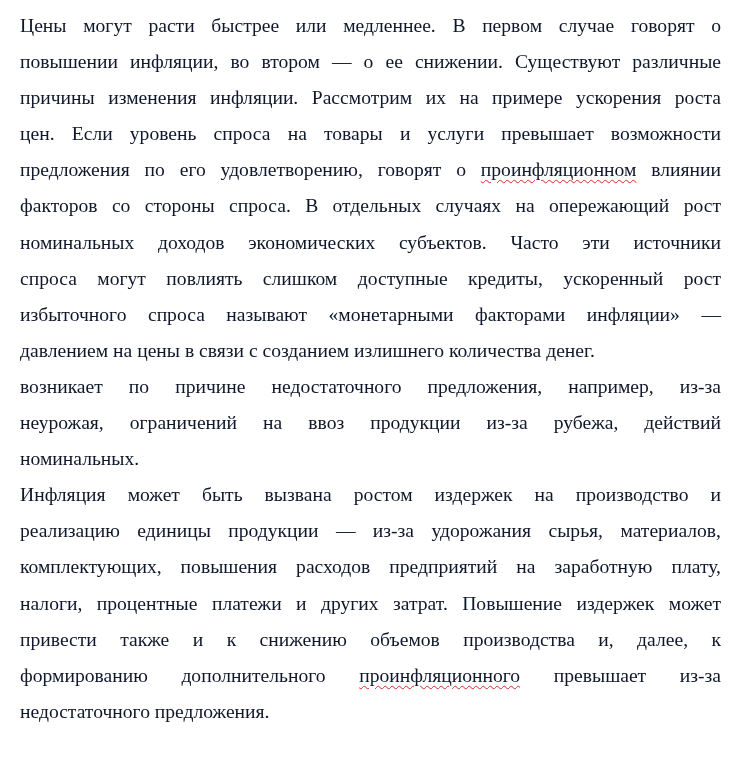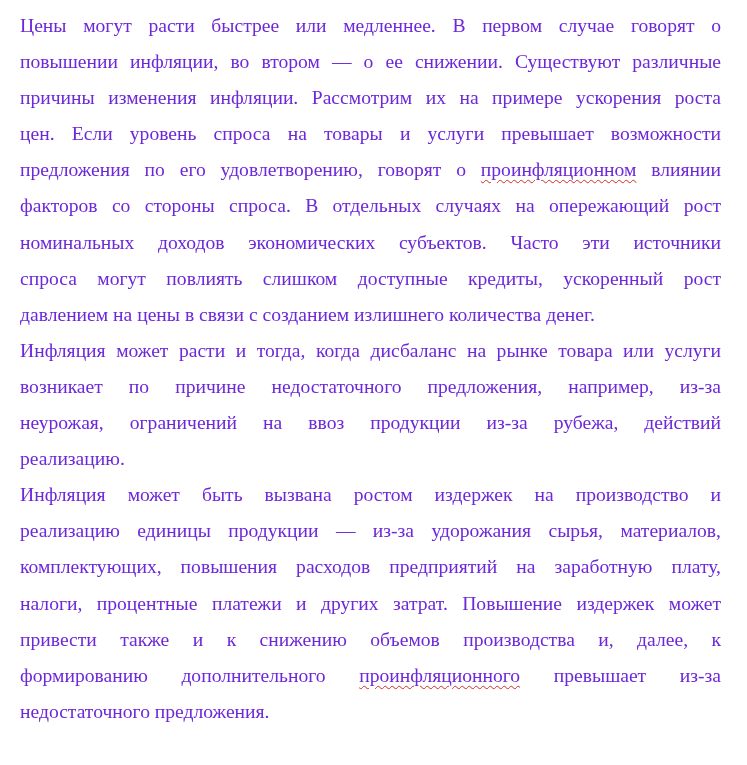--- a/index.html
+++ b/index.html
@@ -13,21 +13,21 @@
       overflow: hidden;
       position: relative;
     }
     .page {
       position: absolute;
       left: 20px;
       top: 8px;
       width: 701px;
       font-family: "Liberation Serif", "DejaVu Serif", serif;
       font-size: 19.6px;
-      color: #6d28d9;
+      color: #0f172a;
     }
     .line {
       display: block;
       height: 36.1px;
       line-height: 36.1px;
       white-space: nowrap;
       text-align: justify;
       text-align-last: justify;
       overflow: visible;
     }
@@ -50,28 +50,28 @@
 
   <div class="paragraph">
     <span class="line">Цены могут расти быстрее или медленнее. В первом случае говорят о</span>
     <span class="line">повышении инфляции, во втором — о ее снижении. Существуют различные</span>
     <span class="line">причины изменения инфляции. Рассмотрим их на примере ускорения роста</span>
     <span class="line">цен. Если уровень спроса на товары и услуги превышает возможности</span>
     <span class="line"><span>предложения по его удовлетворению, говорят о </span><span class="spell">проинфляционном</span><span> влиянии</span></span>
     <span class="line">факторов со стороны спроса. В отдельных случаях на опережающий рост</span>
     <span class="line">номинальных доходов экономических субъектов. Часто эти источники</span>
     <span class="line">спроса могут повлиять слишком доступные кредиты, ускоренный рост</span>
+    <span class="line">избыточного спроса называют «монетарными факторами инфляции» —</span>
     <span class="line last">давлением на цены в связи с созданием излишнего количества денег.</span>
   </div>
 
   <div class="paragraph">
-    <span class="line">Инфляция может расти и тогда, когда дисбаланс на рынке товара или услуги</span>
     <span class="line">возникает по причине недостаточного предложения, например, из-за</span>
     <span class="line">неурожая, ограничений на ввоз продукции из-за рубежа, действий</span>
-    <span class="line last">реализацию.</span>
+    <span class="line last">номинальных.</span>
   </div>
 
   <div class="paragraph">
     <span class="line">Инфляция может быть вызвана ростом издержек на производство и</span>
     <span class="line">реализацию единицы продукции — из-за удорожания сырья, материалов,</span>
     <span class="line">комплектующих, повышения расходов предприятий на заработную плату,</span>
     <span class="line">налоги, процентные платежи и других затрат. Повышение издержек может</span>
     <span class="line">привести также и к снижению объемов производства и, далее, к</span>
     <span class="line"><span>формированию дополнительного </span><span class="spell">проинфляционного</span><span> превышает из-за</span></span>
     <span class="line last">недостаточного предложения.</span>

